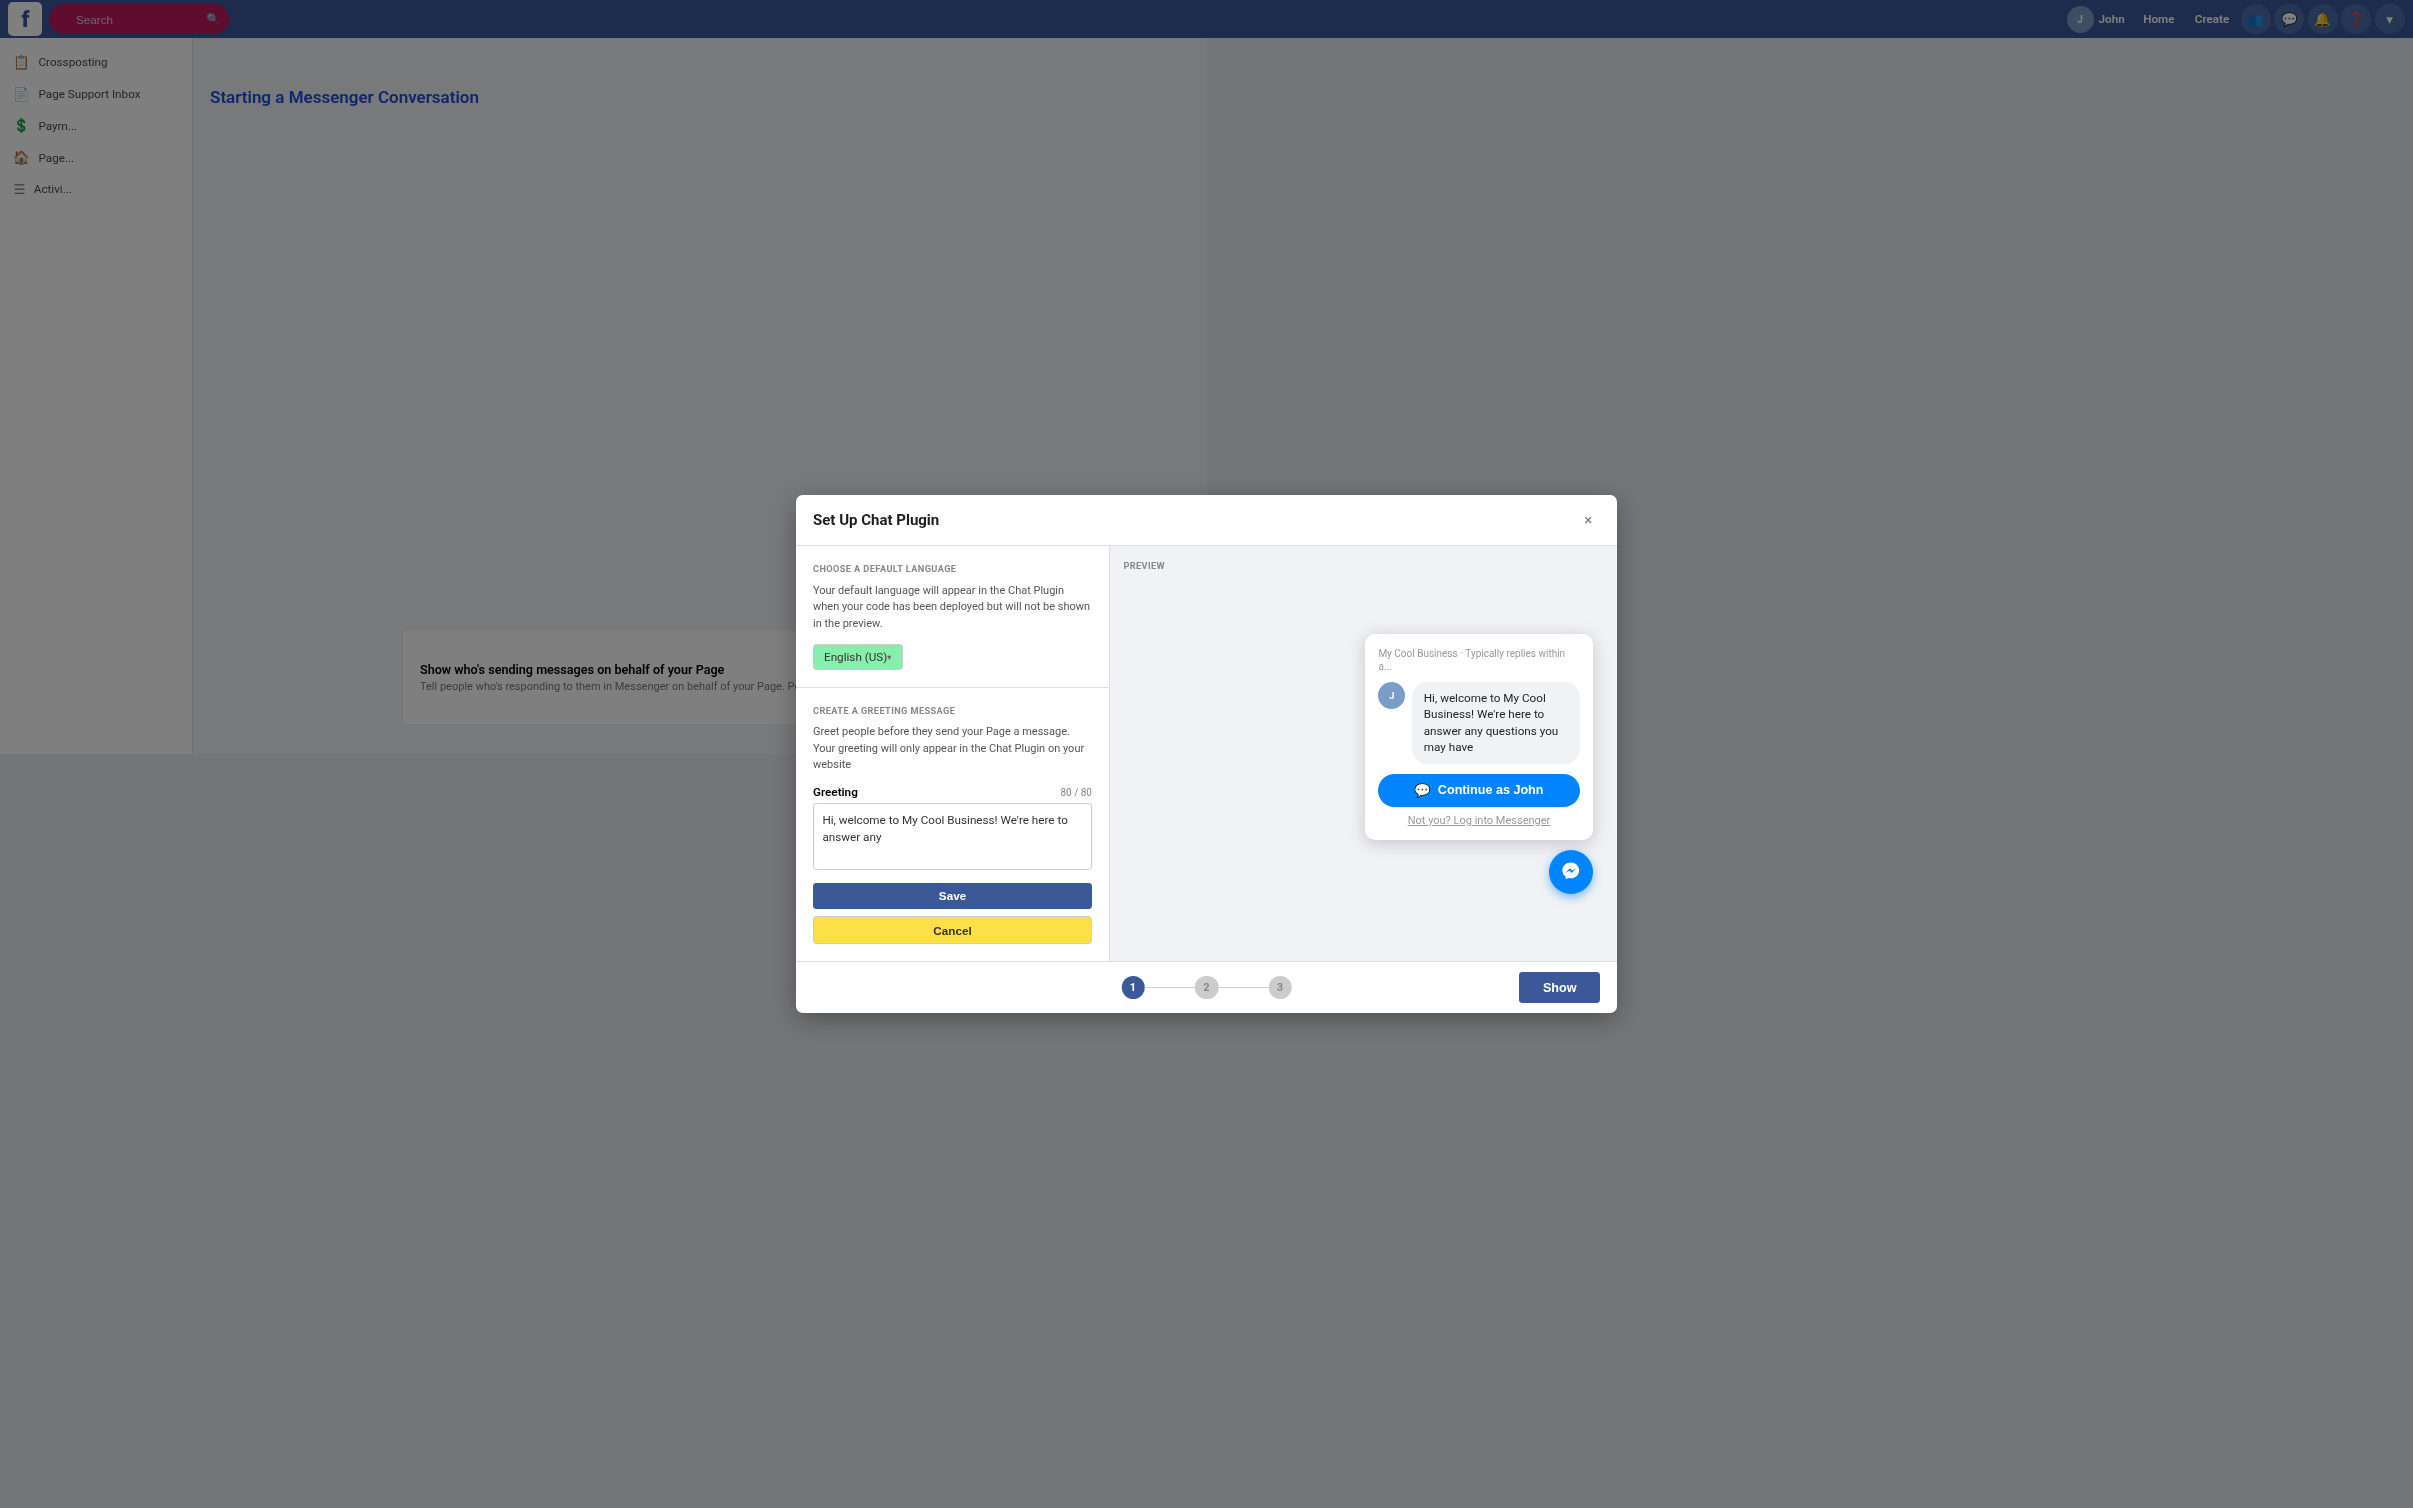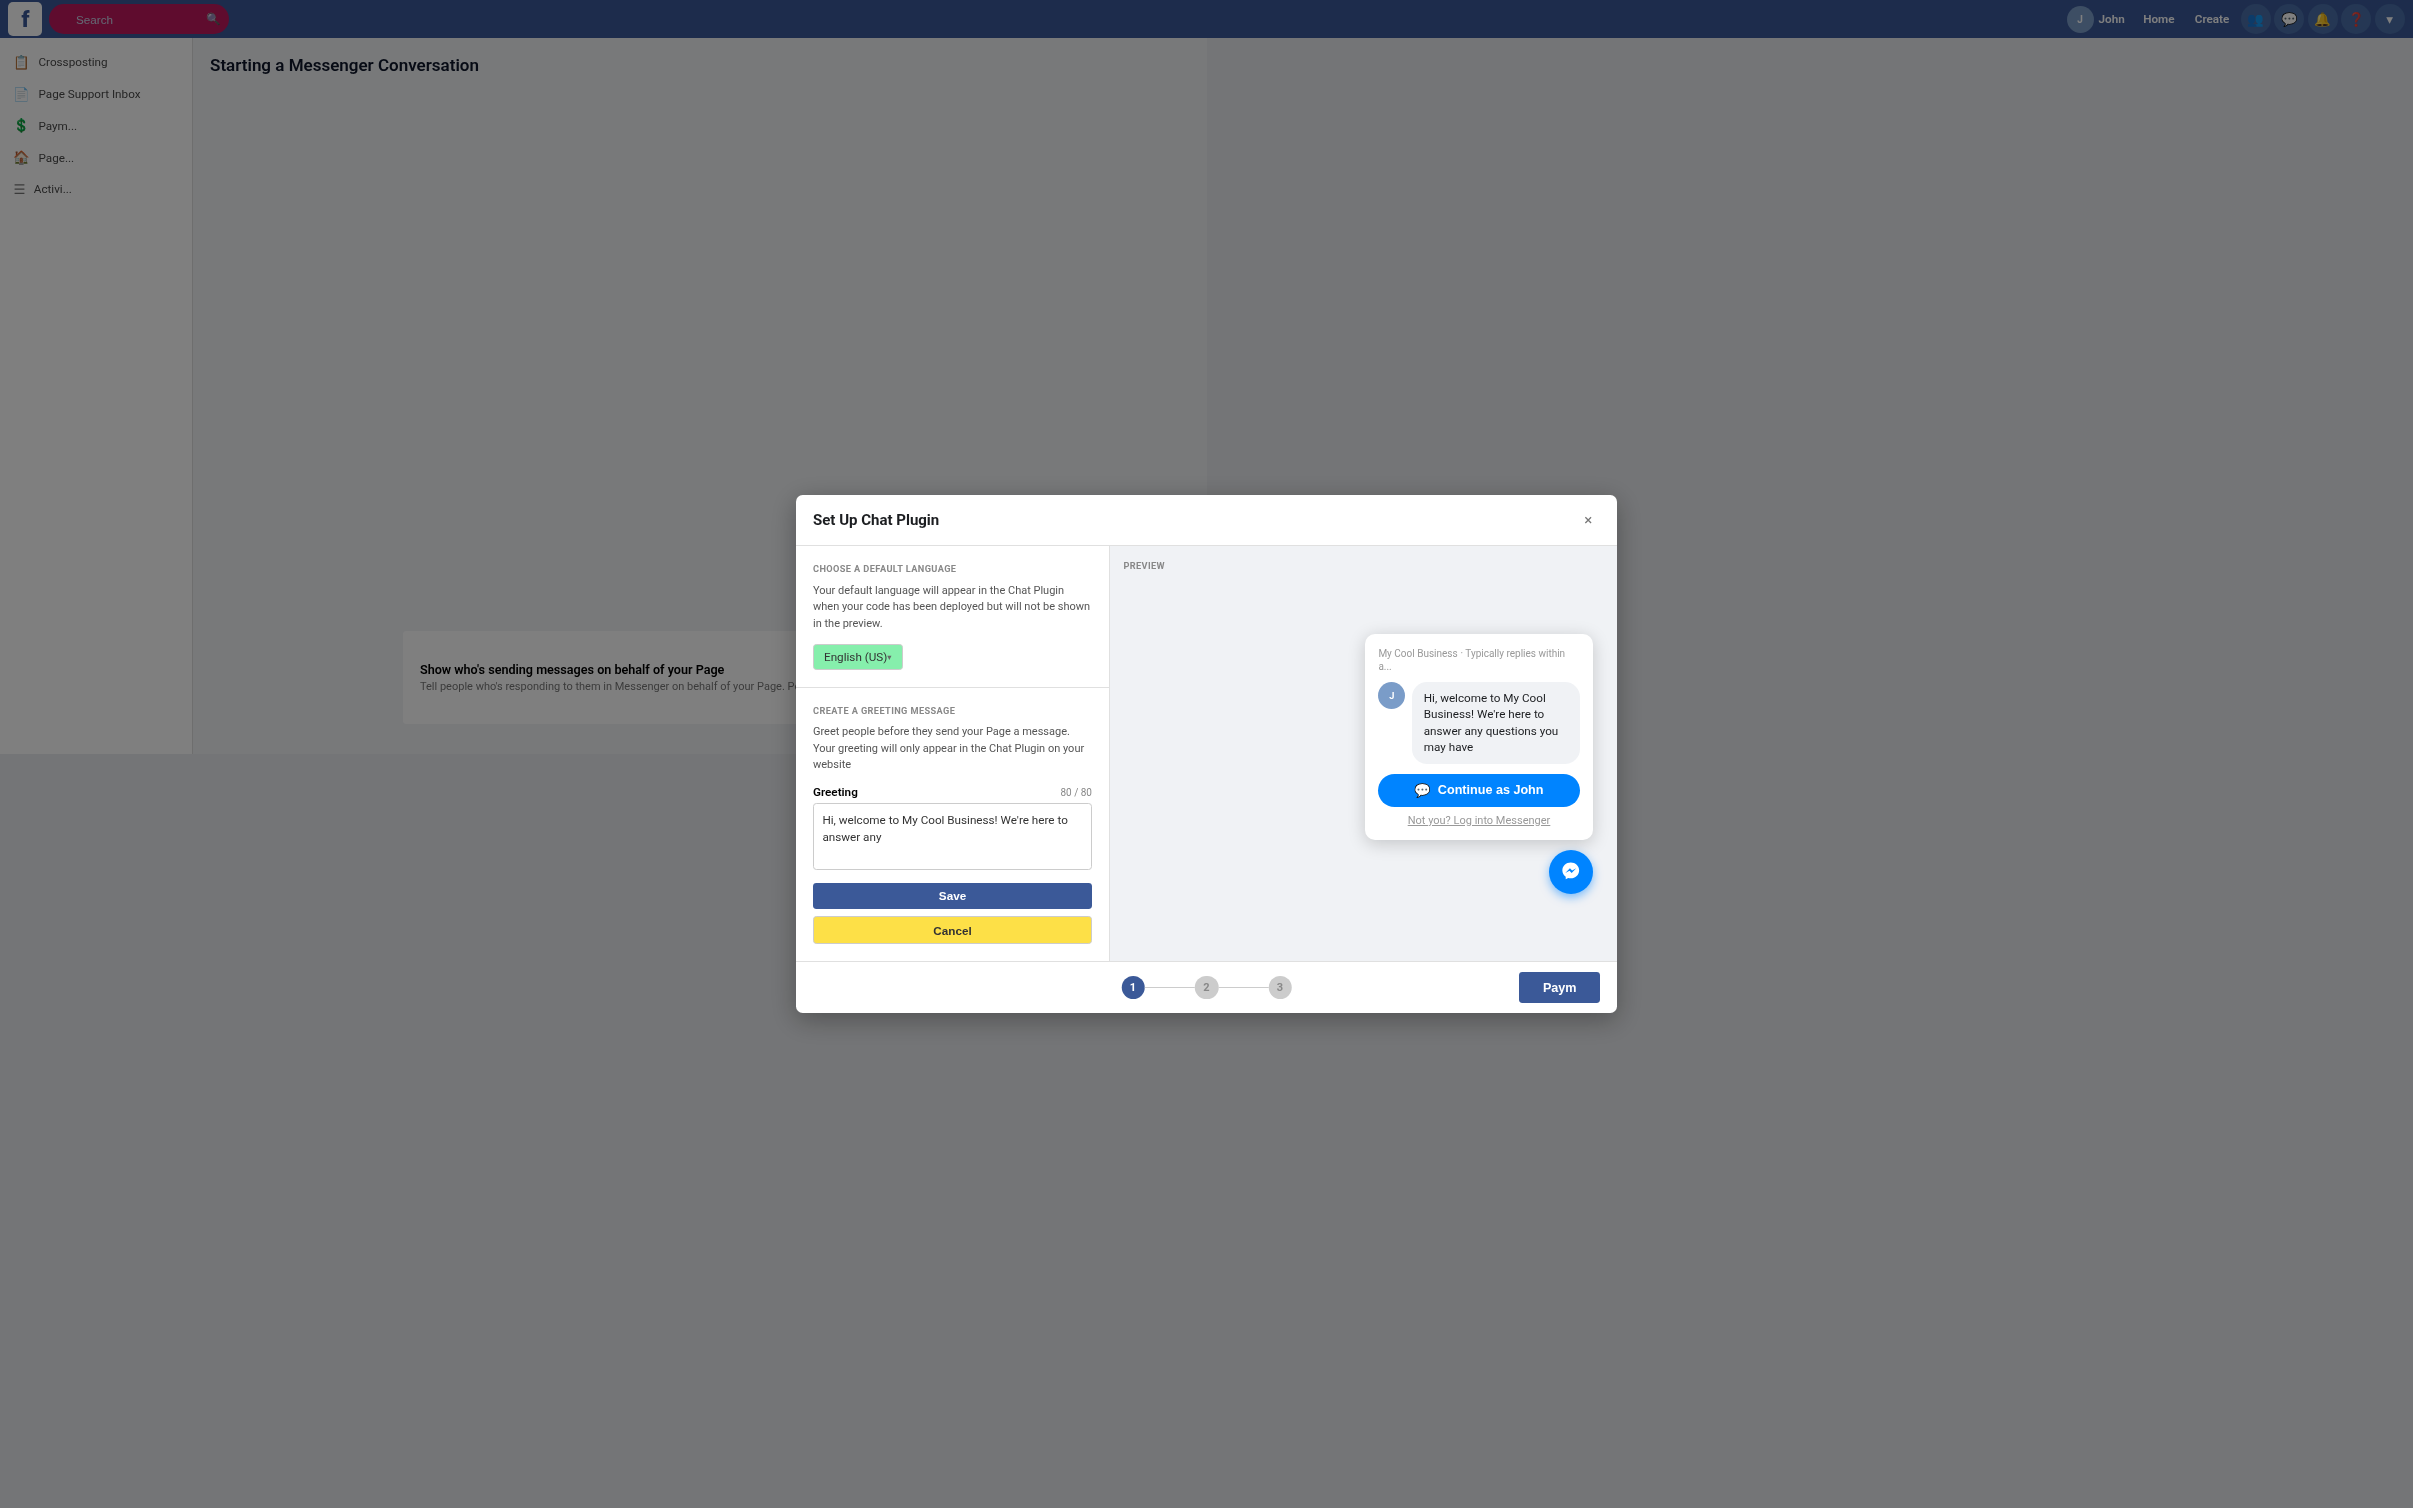--- a/index.html
+++ b/index.html
@@ -103,22 +103,23 @@
     .sidebar-icon { font-size: 13.4px; color: #777; }
 
     .main-content {
       flex: 1;
       background: #f0f2f5;
       padding: 17px;
       position: relative;
       overflow: hidden;
     }
     .content-title {
-      font-size: 17px; font-weight: 600; color: #0f172a;
+      font-size: 17px; font-weight: 600; color: #1d4ed8;
       margin-bottom: 17px;
+      margin-top: 32px;
     }
     .content-card {
       background: #fff;
       border-radius: 3.4px;
       padding: 17px;
       margin-bottom: 13.4px;
     }
     .toggle-row {
       display: flex; align-items: center; justify-content: space-between;
       padding: 13.4px 0;
@@ -515,19 +516,19 @@
 
     <div class="modal-footer">
       <div class="footer-inner">
         <div class="steps-container">
           <div class="step-circle step-active">1</div>
           <div class="step-line"></div>
           <div class="step-circle step-inactive">2</div>
           <div class="step-line"></div>
           <div class="step-circle step-inactive">3</div>
         </div>
-        <button class="btn-next">Paym</button>
+        <button class="btn-next">Show</button>
       </div>
     </div>
 
   </div>
 </div>
 
 
 </body></html>

